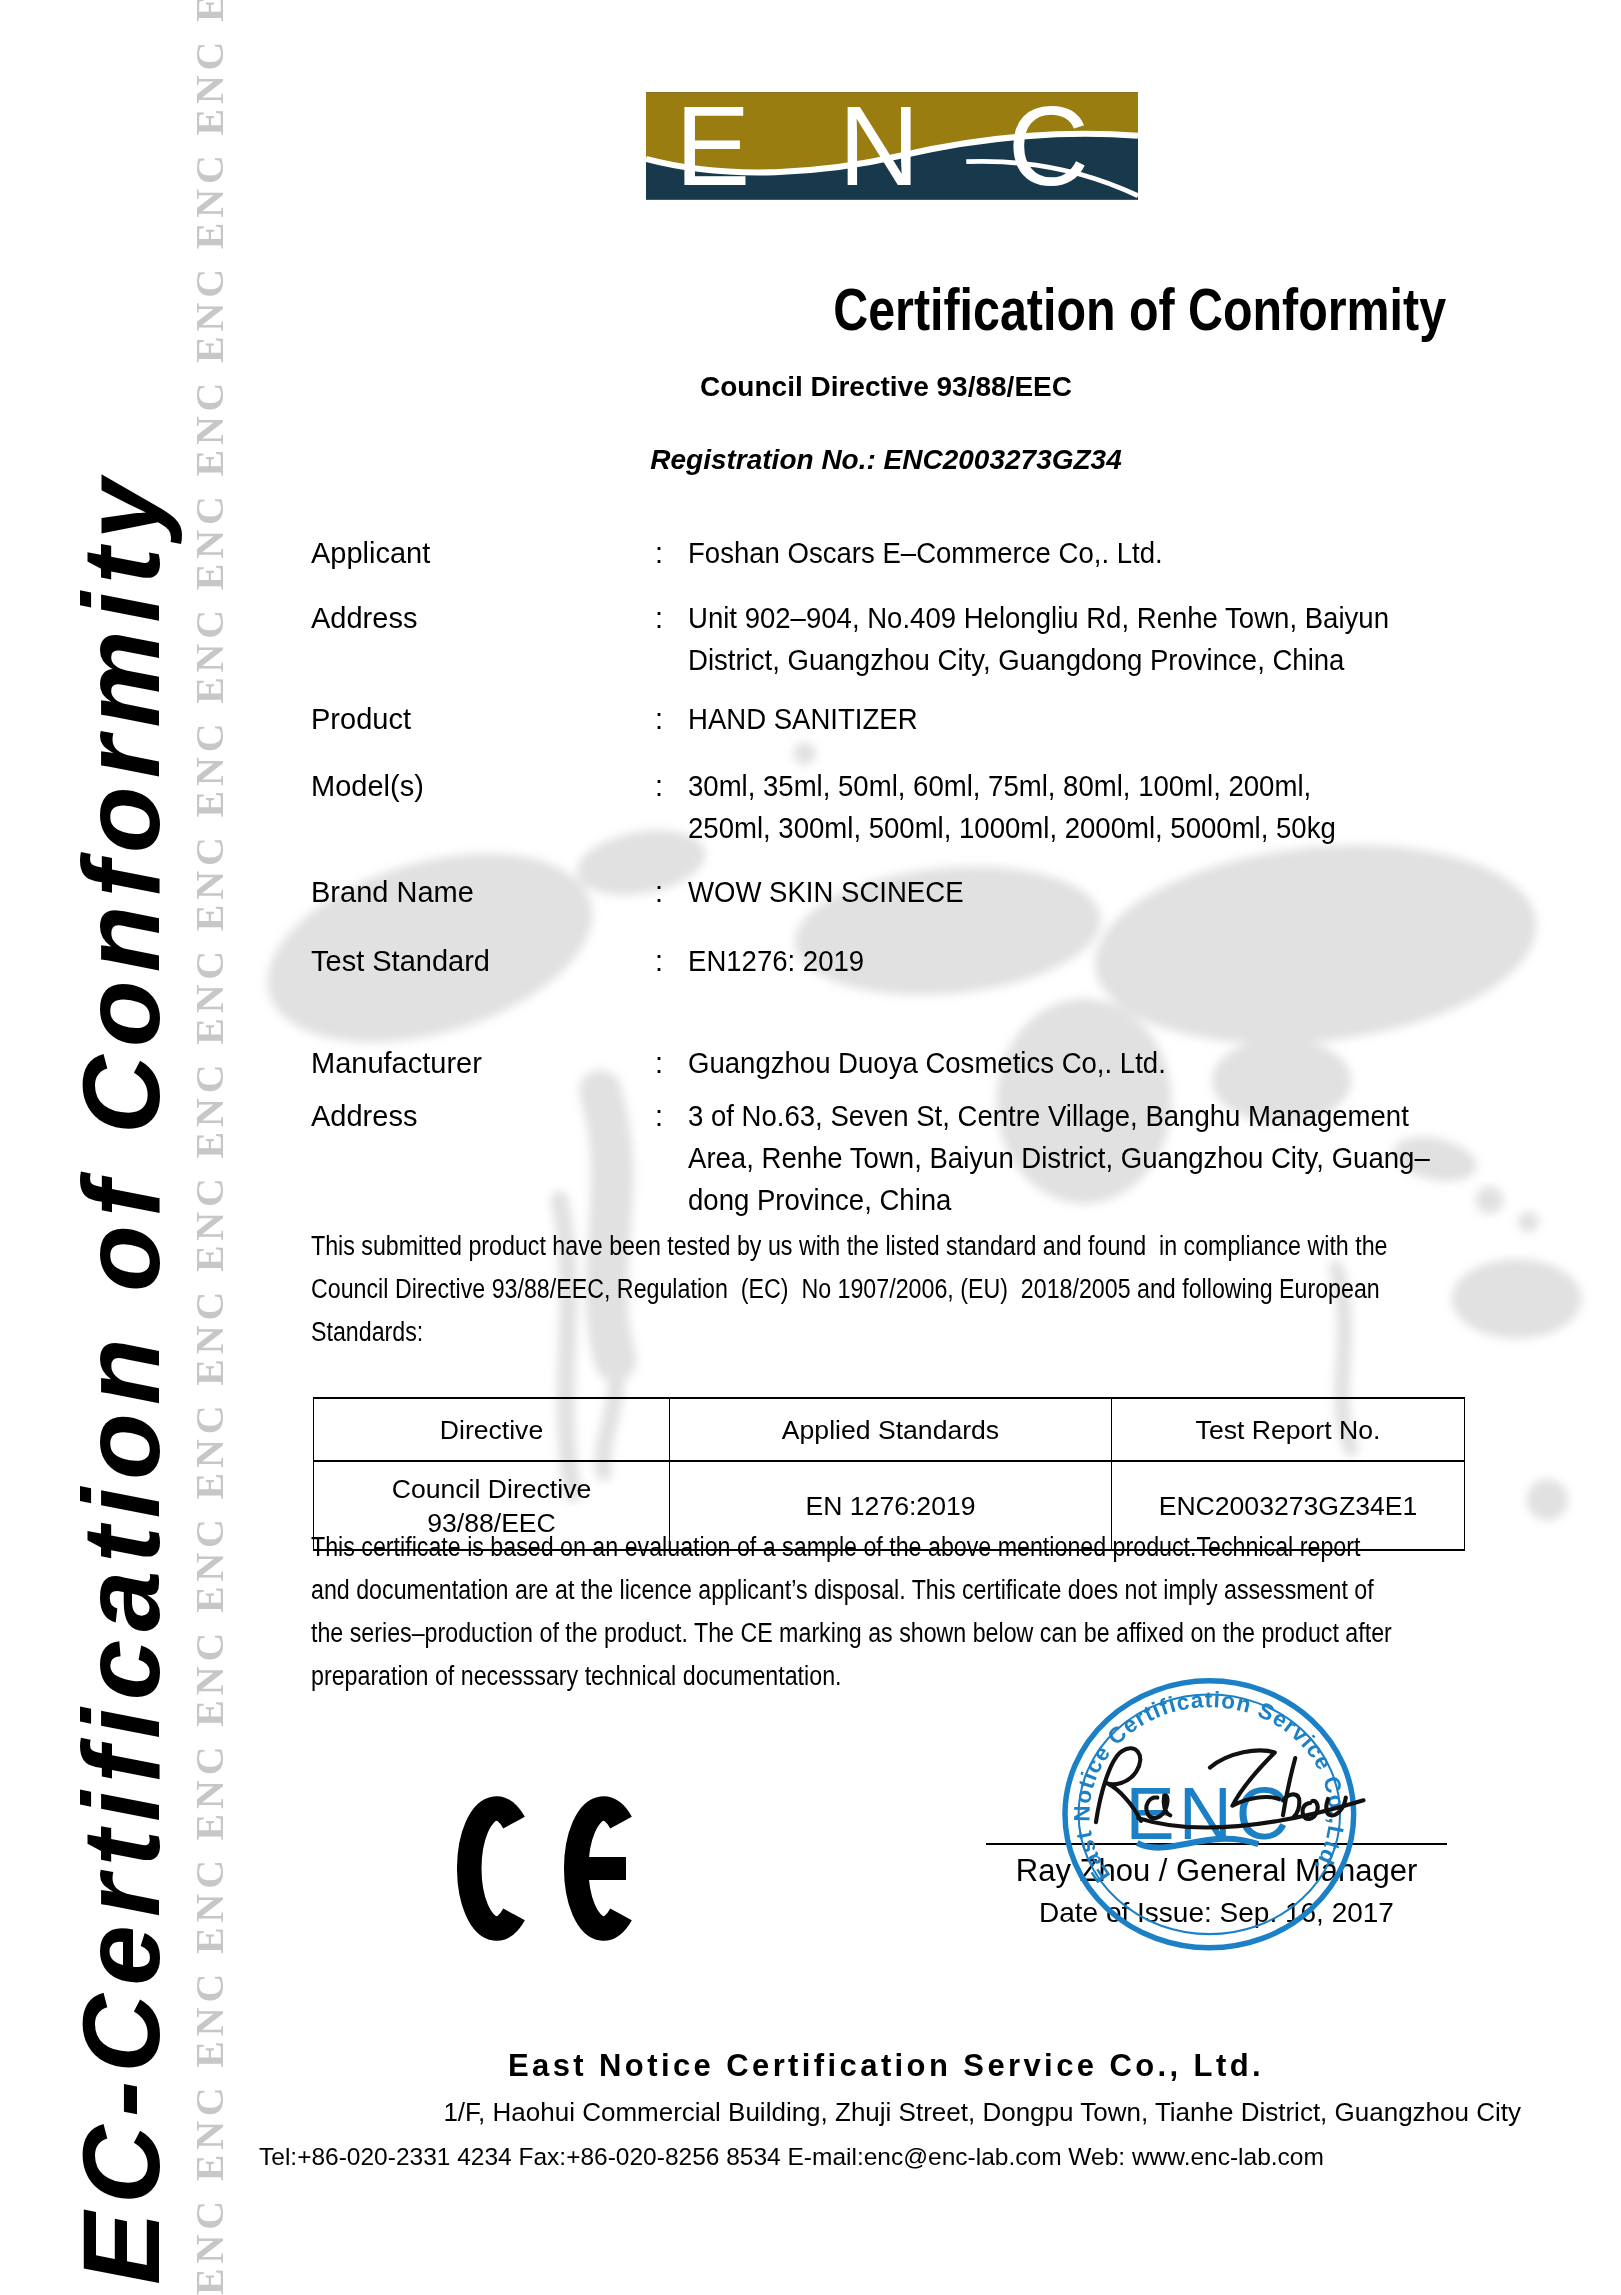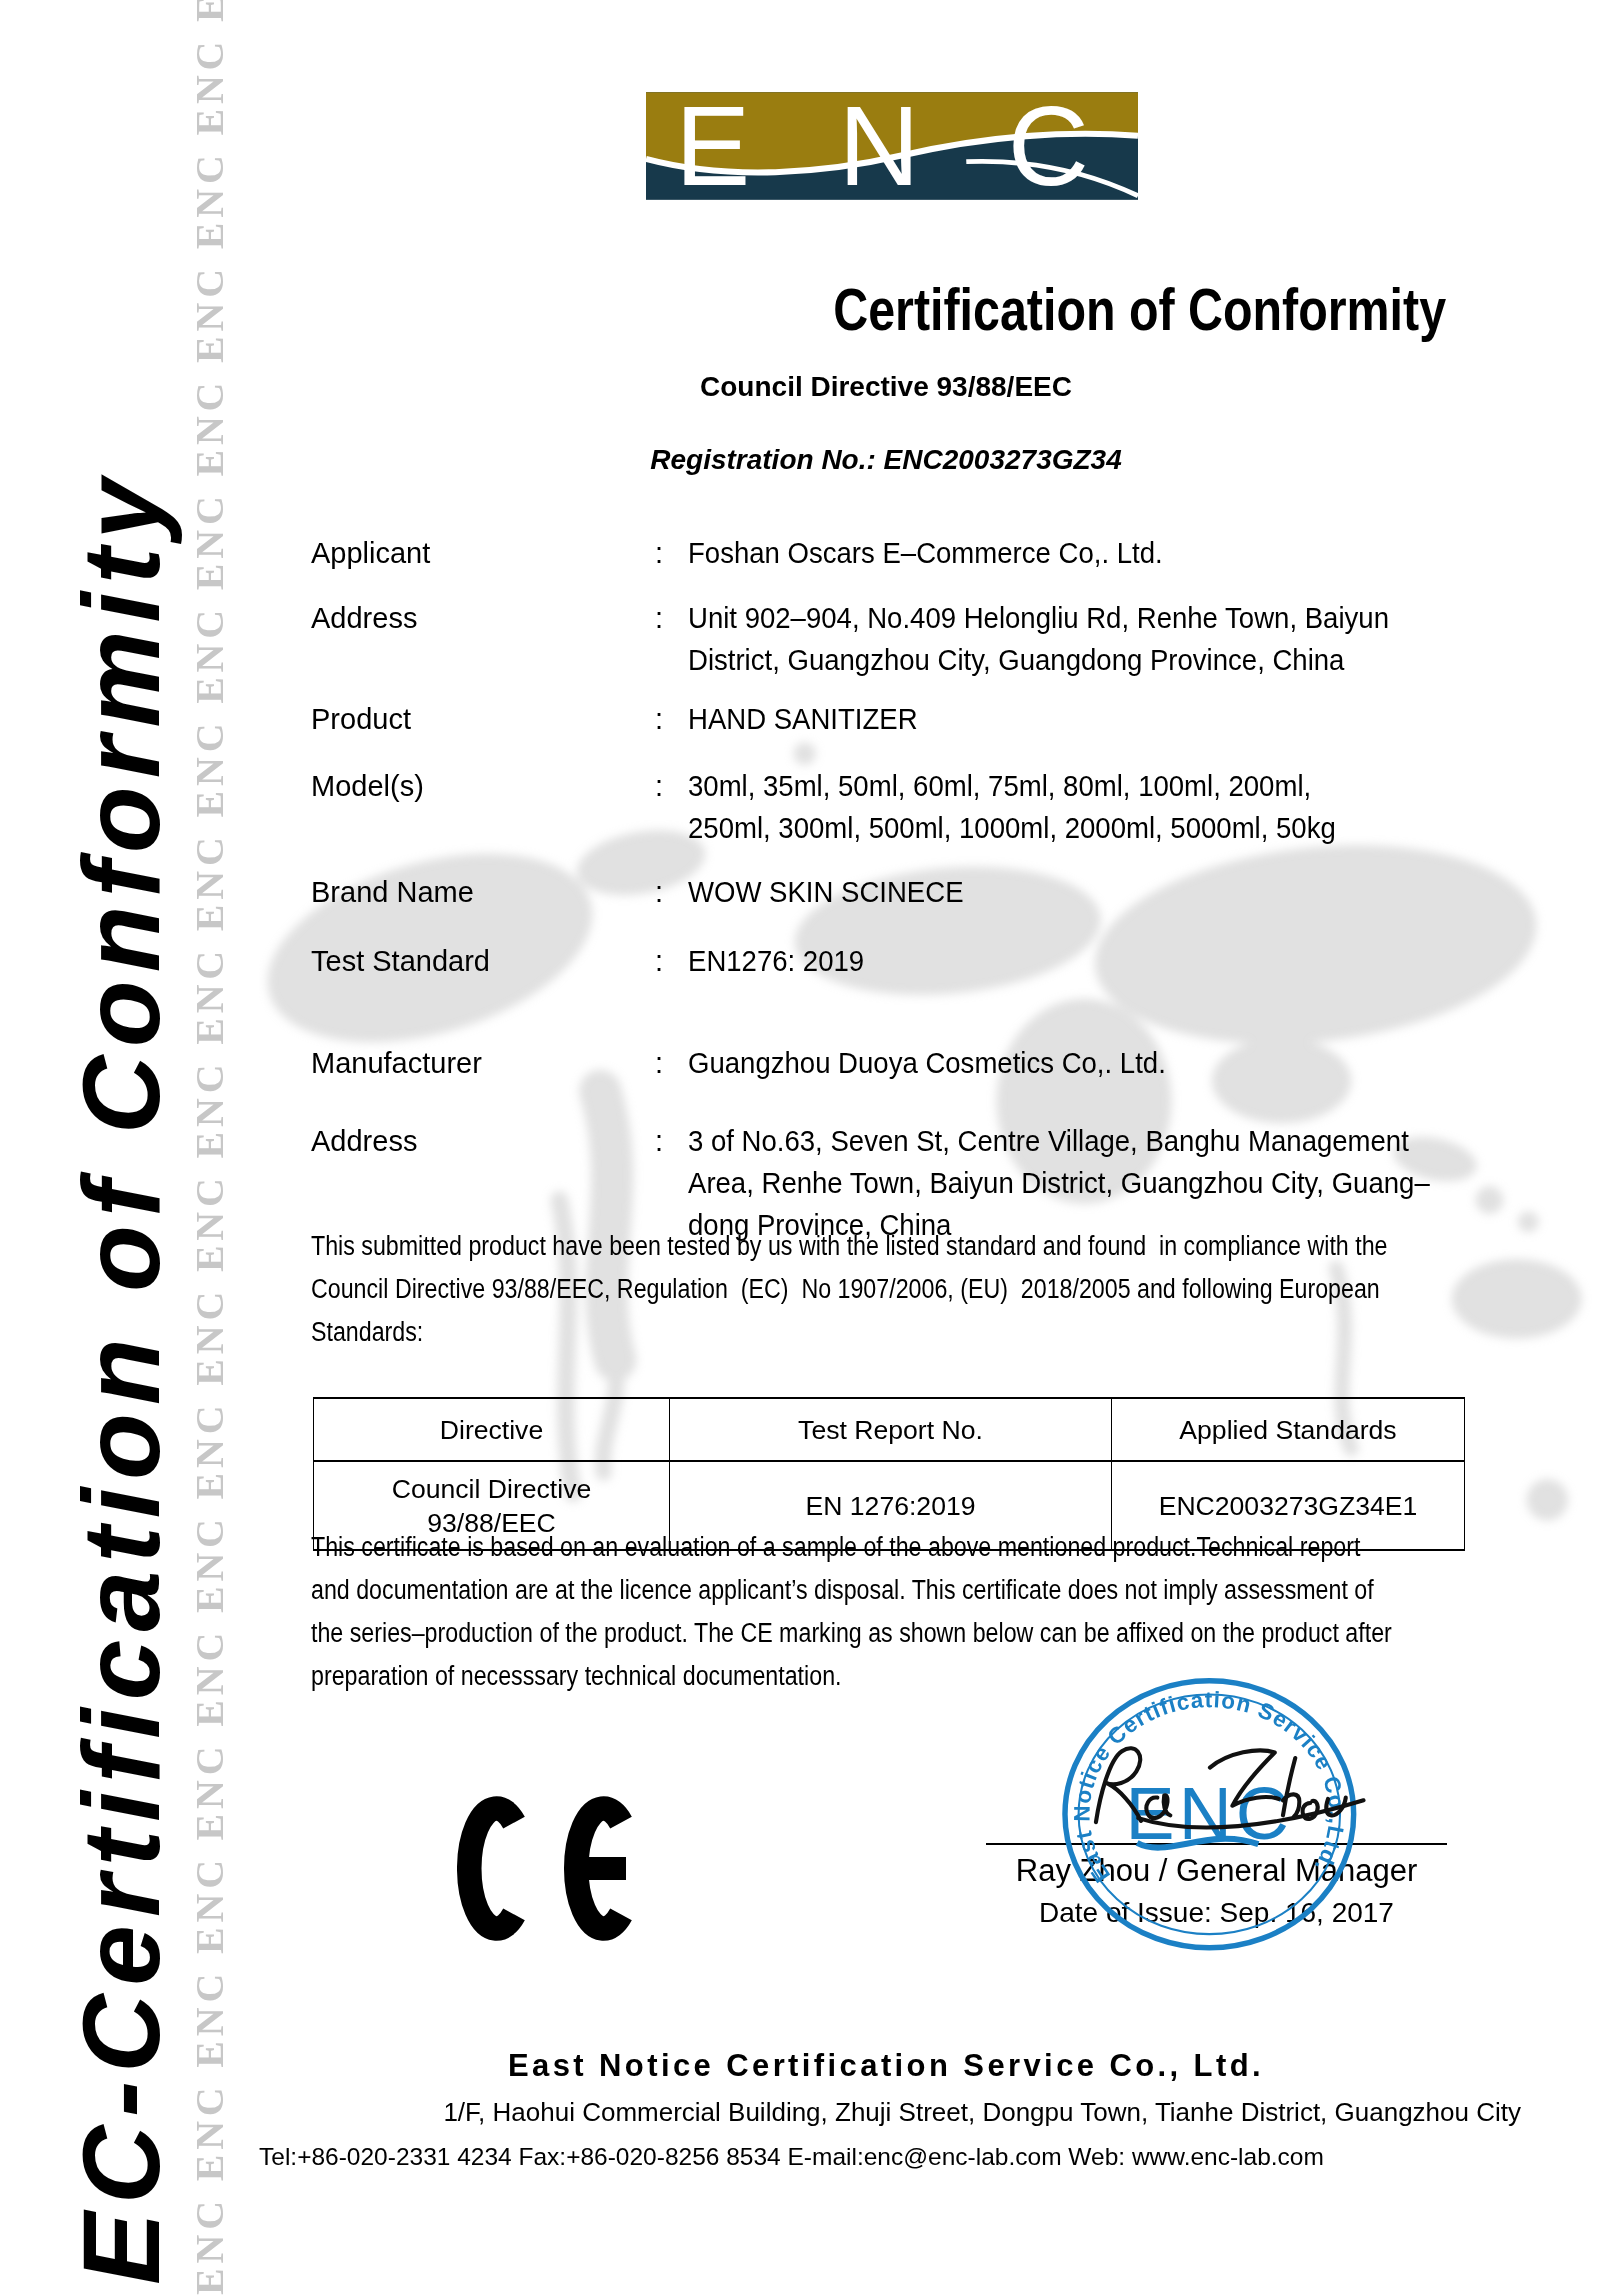--- a/index.html
+++ b/index.html
@@ -38,21 +38,21 @@
   .f-label{width:344px;flex:none;font-size:29px;line-height:42px;}
   .f-colon{width:33px;flex:none;font-size:29px;line-height:42px;}
   .f-value{flex:1;font-size:29px;line-height:42px;white-space:pre-wrap;
        transform:scaleX(.95);transform-origin:0 0;width:852px;}
   .field-row:nth-child(1){margin-bottom:22.5px}
   .field-row:nth-child(2){margin-bottom:17.7px}
   .field-row:nth-child(3){margin-bottom:25px}
   .field-row:nth-child(4){margin-bottom:22px}
   .field-row:nth-child(5){margin-bottom:27px}
   .field-row:nth-child(6){margin-bottom:60px}
-  .field-row:nth-child(7){margin-bottom:36px}
+  .field-row:nth-child(7){margin-bottom:11px}
 
   
   .para{position:absolute;left:311px;width:1466px;font-size:27px;line-height:43px;
        white-space:pre-wrap;transform:scaleX(.86);transform-origin:0 0;z-index:2;}
   .para1{top:1225px;}
   .para2{top:1526px;line-height:43px;}
 
   
   .ctable{position:absolute;left:313px;top:1397px;width:1150px;z-index:2;
        border-left:1.4px solid #000;border-right:1.4px solid #000;
@@ -182,22 +182,22 @@
   <div class="footer-contacts">Tel:+86-020-2331 4234   Fax:+86-020-8256 8534   E-mail:enc@enc-lab.com   Web: www.enc-lab.com</div>
 </div>
 
 <div class="para para1">This submitted product have been tested by us with the listed standard and found  in compliance with the
 Council Directive 93/88/EEC, Regulation  (EC)  No 1907/2006, (EU)  2018/2005 and following European
 Standards:</div>
 
 <div class="ctable">
   <div class="tr tr-head">
     <div class="td">Directive</div>
+    <div class="td">Applied Standards</div>
     <div class="td">Test Report No.</div>
-    <div class="td">Applied Standards</div>
   </div>
   <div class="tr tr-body">
     <div class="td">Council Directive
 93/88/EEC</div>
     <div class="td">EN 1276:2019</div>
     <div class="td">ENC2003273GZ34E1</div>
   </div>
 </div>
 
 <div class="para para2">This certificate is based on an evaluation of a sample of the above mentioned product.Technical report

